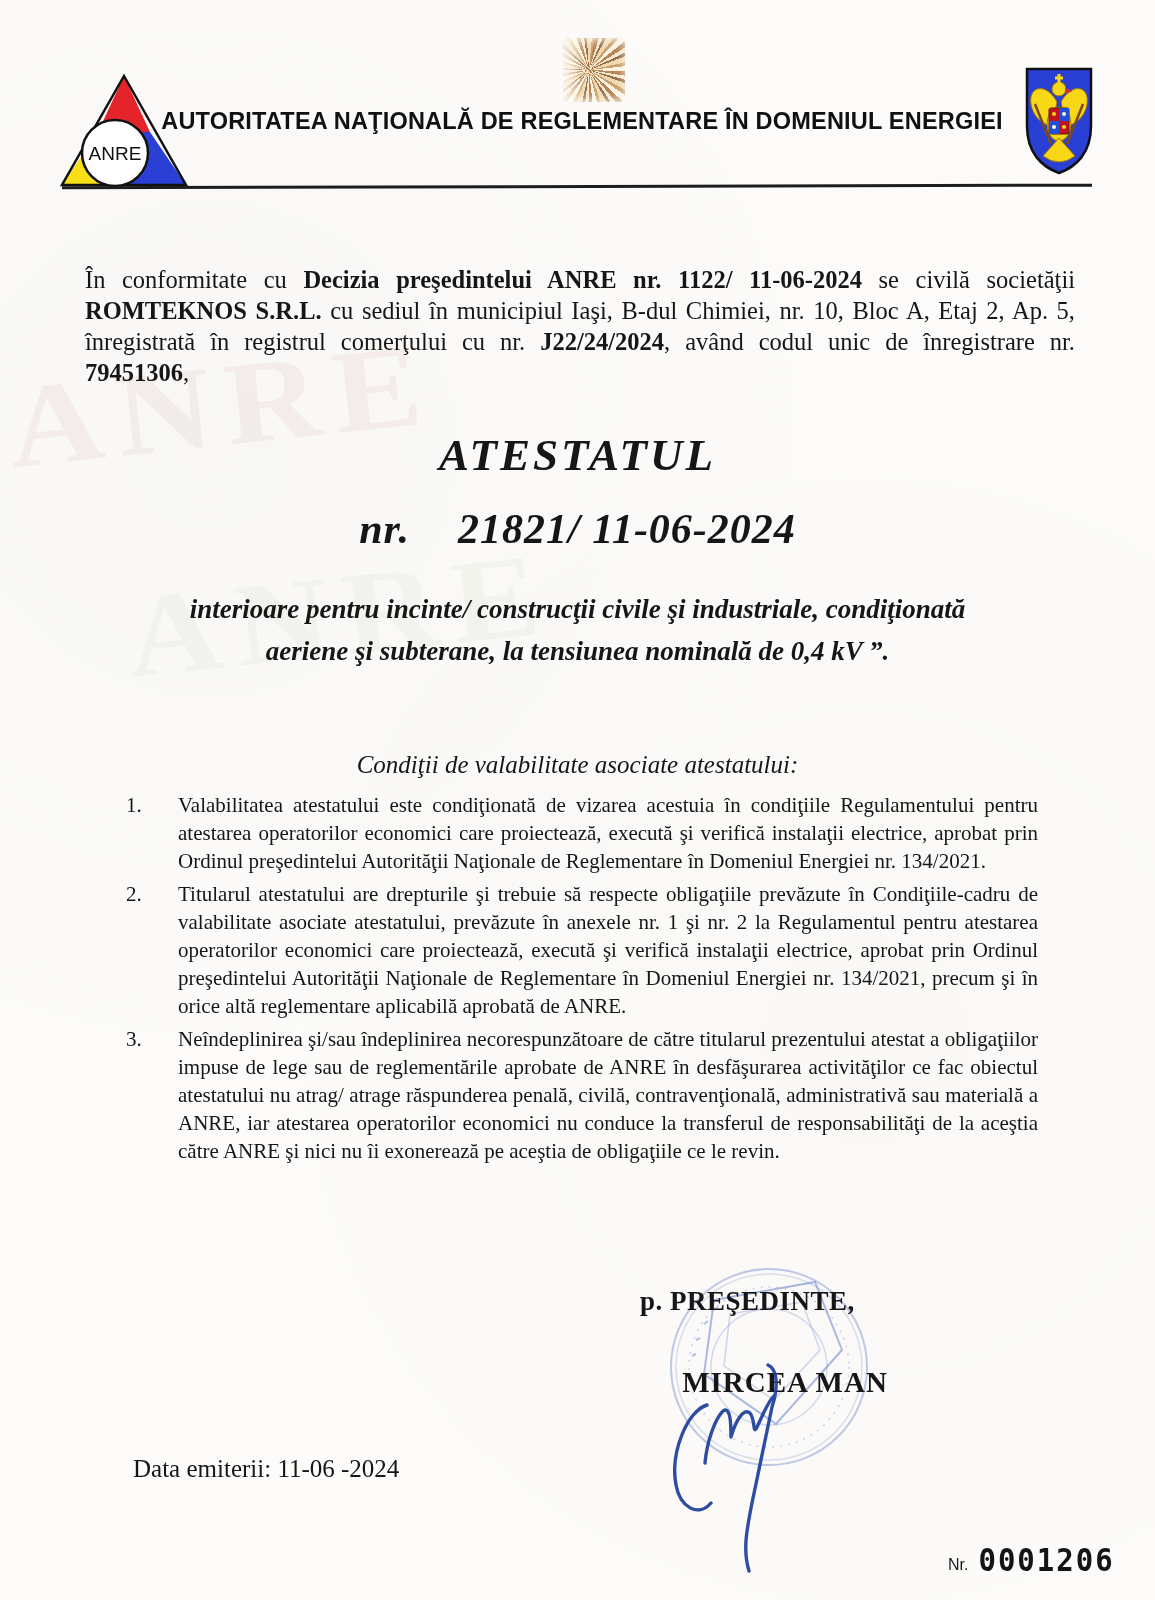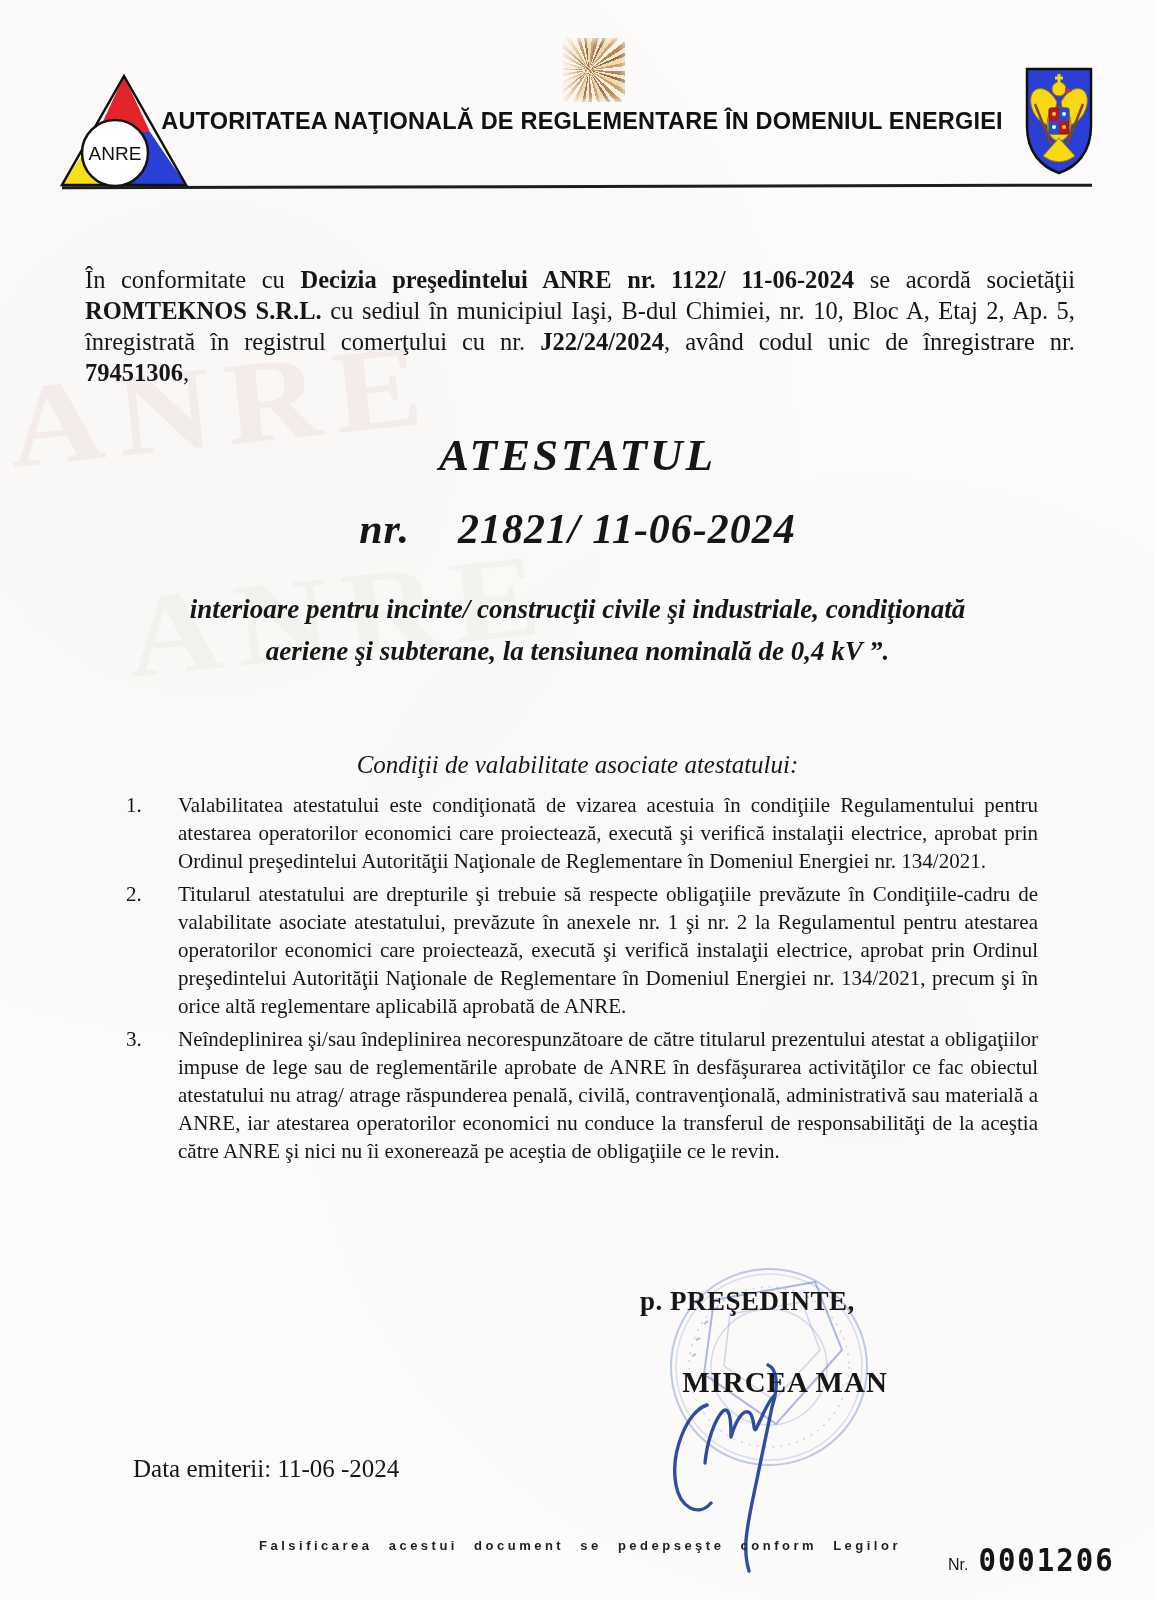--- a/index.html
+++ b/index.html
@@ -140,21 +140,21 @@
     <circle cx="43" cy="63" r="2" fill="#f7d716"></circle>
     <circle cx="43" cy="50" r="2" fill="#ffd"></circle>
     <circle cx="33" cy="63" r="2" fill="#ffd"></circle>
   </svg>
 
   <div class="header-rule"></div>
 
   <div class="wm wm1">ANRE</div>
   <div class="wm wm2">ANRE</div>
 
-  <p class="intro"><span>În conformitate cu </span><b>Decizia preşedintelui ANRE nr. 1122/ 11-06-2024</b><span> se acordă societăţii </span><b>ROMTEKNOS S.R.L.</b><span> cu sediul în municipiul Iaşi, B-dul Chimiei, nr. 10, Bloc A, Etaj 2, Ap. 5, înregistrată în registrul comerţului cu nr. </span><b>J22/24/2024</b><span>, având codul unic de înregistrare nr. </span><b>79451306</b><span>,</span></p>
+  <p class="intro"><span>În conformitate cu </span><b>Decizia preşedintelui ANRE nr. 1122/ 11-06-2024</b><span> se civilă societăţii </span><b>ROMTEKNOS S.R.L.</b><span> cu sediul în municipiul Iaşi, B-dul Chimiei, nr. 10, Bloc A, Etaj 2, Ap. 5, înregistrată în registrul comerţului cu nr. </span><b>J22/24/2024</b><span>, având codul unic de înregistrare nr. </span><b>79451306</b><span>,</span></p>
 
   <div class="doc-title">ATESTATUL</div>
 
   <div class="doc-number"><span>nr.</span><span class="gap"></span><span>21821/ 11-06-2024</span></div>
 
   <div class="scope">
     <div>interioare pentru incinte/ construcţii civile şi industriale, condiţionată</div>
     <div>aeriene şi subterane, la tensiunea nominală de 0,4 kV ”.</div>
   </div>
 
@@ -193,20 +193,19 @@
   <svg class="sig-scrawl" viewBox="0 0 180 245">
     <g fill="none" stroke="#1d3e9b" stroke-width="3.4" stroke-linecap="round" stroke-linejoin="round" opacity=".92">
       <path d="M52 70 C 32 76, 15 118, 21 150 C 25 172, 43 183, 56 168"></path>
       <path d="M50 128 C 52 106, 60 84, 68 76 C 76 70, 76 92, 76 102 C 80 88, 88 72, 95 78 C 100 84, 98 98, 101 94 C 108 80, 113 66, 119 61"></path>
       <path d="M113 30 C 122 34, 124 50, 117 72 L 97 168 C 91 198, 88 216, 94 236"></path>
     </g>
   </svg>
 
   <div class="issue-date"><span>Data emiterii:</span> <span>11-06 -2024</span></div>
 
-  <div class="footer-warning">Falsificarea acestui document se pedepseşte conform Legilor</div>
 
   <div class="serial">
     <span class="serial-label">Nr.</span>
     <span class="serial-number">0001206</span>
   </div>
 
 </div>
 
 </body></html>

